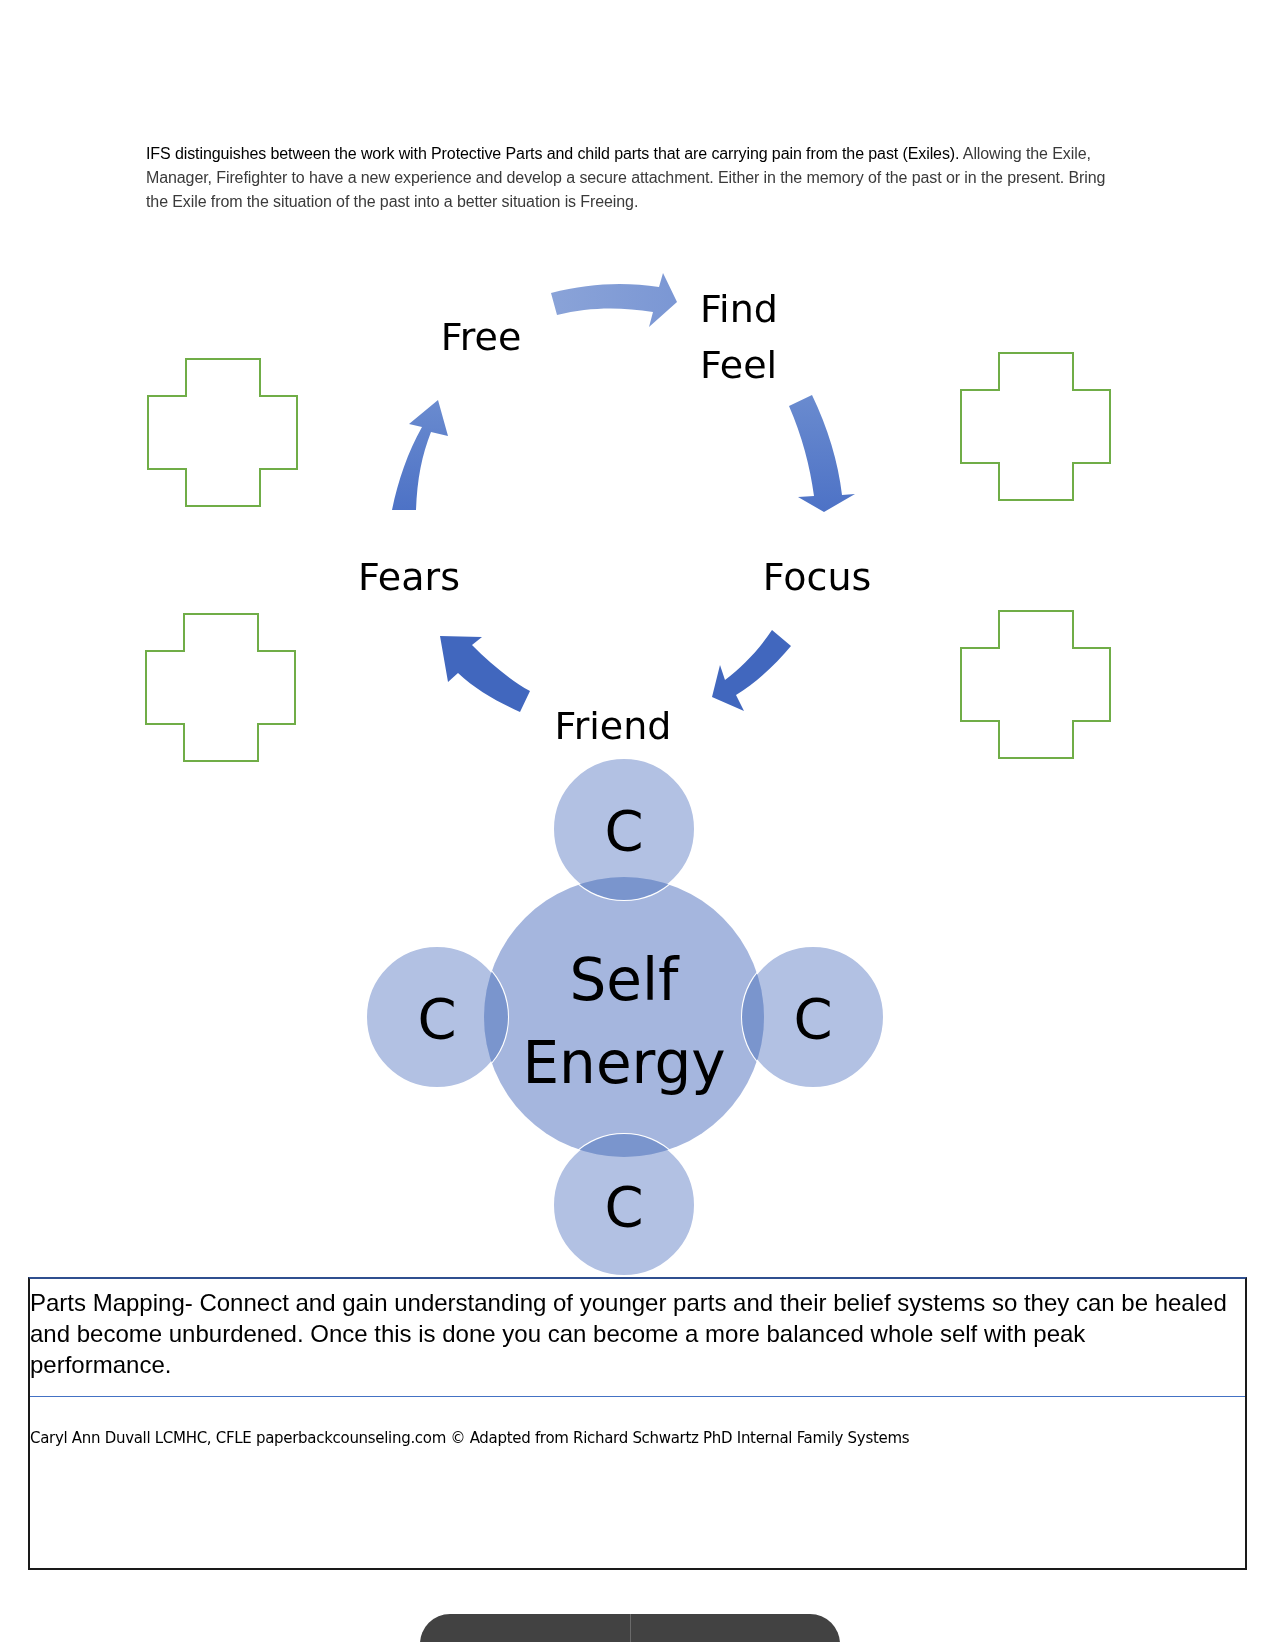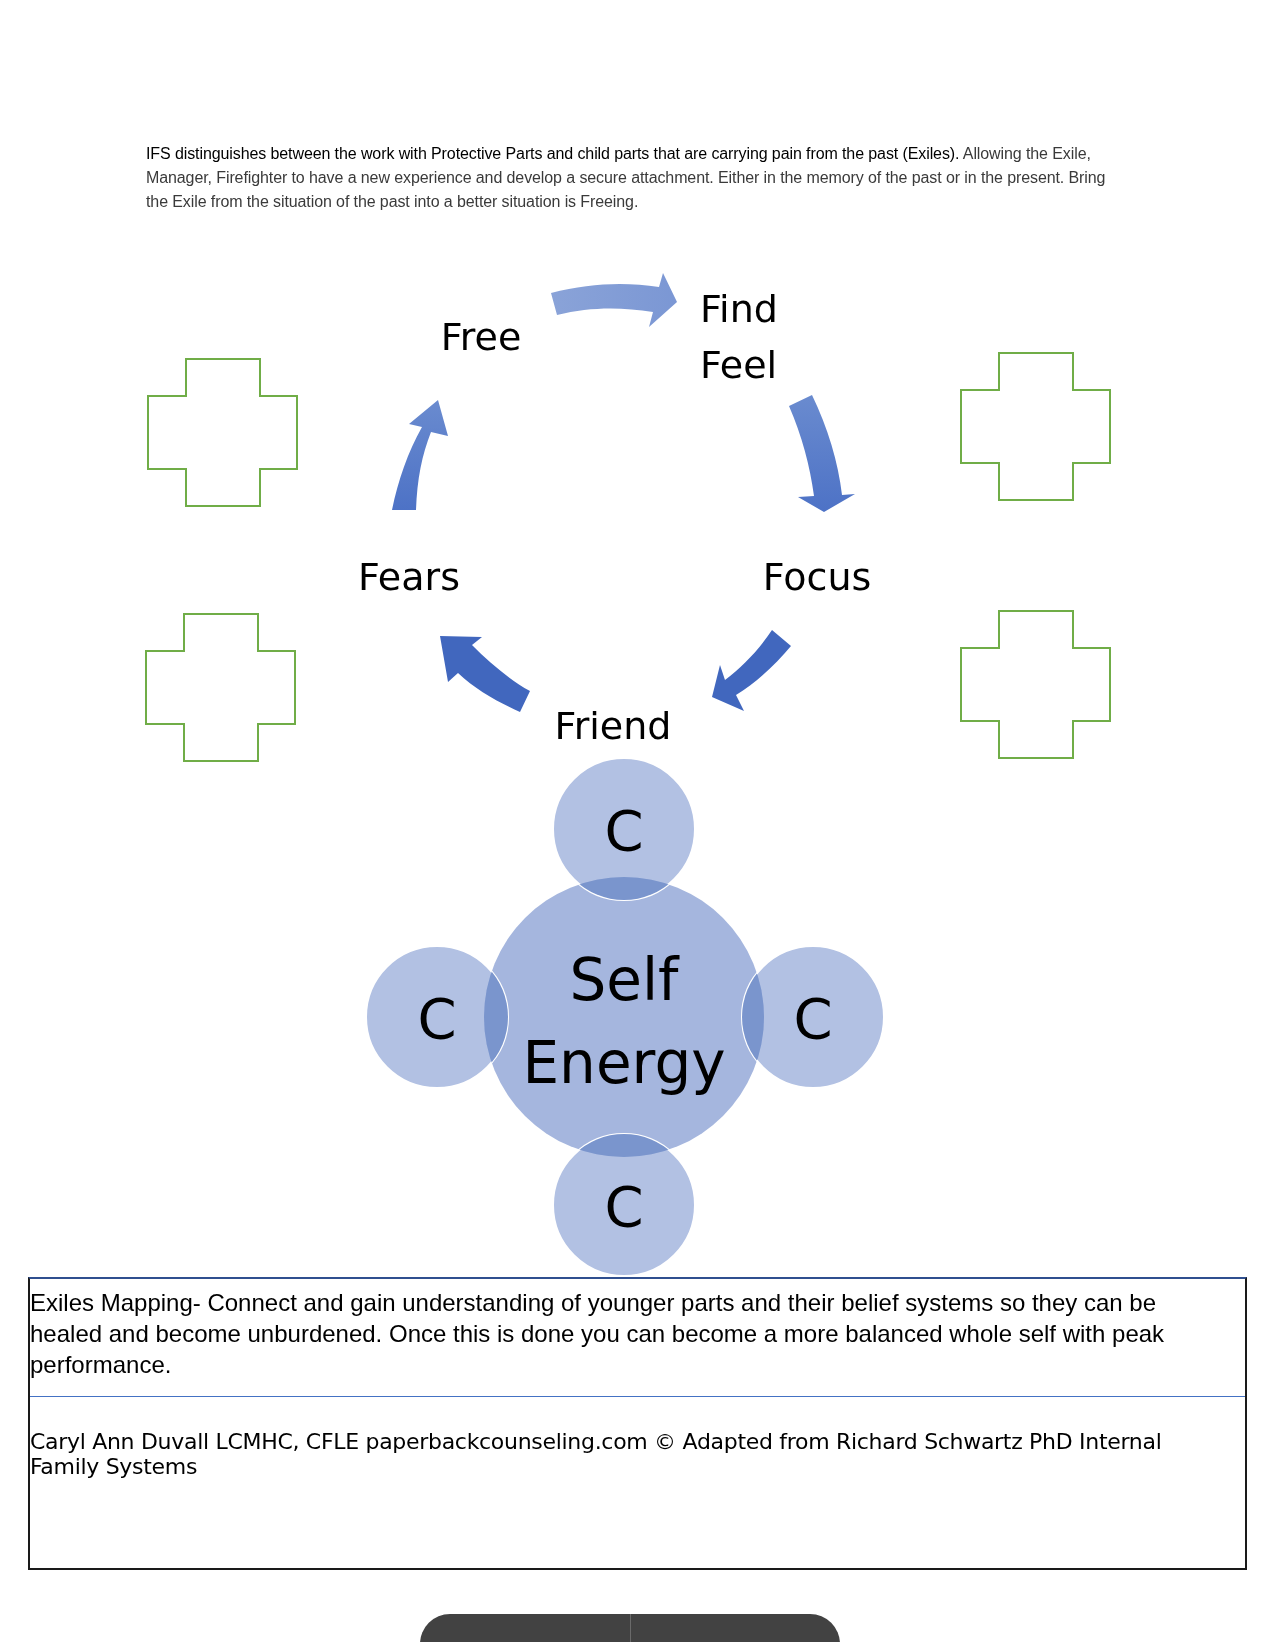--- a/index.html
+++ b/index.html
@@ -23,21 +23,21 @@
   .bottom-box .desc {
     position: absolute; left: 0; top: 8px; width: 1200px;
     font-size: 24px; line-height: 31px; color: #000000;
   }
   .bottom-box .sep {
     position: absolute; left: 0; right: 0; top: 117px; height: 0;
     border-top: 1.5px solid #4472c4;
   }
   .bottom-box .credit {
     position: absolute; left: 0; top: 150px; width: 1200px;
-    font-family: "DejaVu Sans", sans-serif; font-size: 22px; color: #000000;
+    font-family: "DejaVu Sans", sans-serif; font-size: 15px; color: #000000;
     letter-spacing: -0.3px;
   }
   .toolbar {
     position: absolute; left: 420px; top: 1614px; width: 420px; height: 60px;
     background: #424242; border-radius: 30px; display: flex; overflow: hidden;
   }
   .toolbar .half { flex: 1; height: 100%; }
   .toolbar .half + .half { border-left: 1px solid #6a6a6a; }
 </style>
 </head>
@@ -100,21 +100,21 @@
     <text class="node-label" x="624" y="1000" font-size="58" text-anchor="middle">Self</text>
     <text class="node-label" x="624" y="1083" font-size="58" text-anchor="middle">Energy</text>
     <text class="node-label" x="624" y="850" font-size="56" text-anchor="middle">C</text>
     <text class="node-label" x="437" y="1038" font-size="56" text-anchor="middle">C</text>
     <text class="node-label" x="813" y="1038" font-size="56" text-anchor="middle">C</text>
     <text class="node-label" x="624" y="1226" font-size="56" text-anchor="middle">C</text>
   </g>
 </svg>
 
 <div class="bottom-box">
-  <div class="desc">Exiles Mapping- Connect and gain understanding of younger parts and their belief systems so they can be healed and become unburdened. Once this is done you can become a more balanced whole self with peak performance.</div>
+  <div class="desc">Parts Mapping- Connect and gain understanding of younger parts and their belief systems so they can be healed and become unburdened. Once this is done you can become a more balanced whole self with peak performance.</div>
   <div class="sep"></div>
   <div class="credit">Caryl Ann Duvall LCMHC, CFLE paperbackcounseling.com © Adapted from Richard Schwartz PhD Internal Family Systems</div>
 </div>
 
 <div class="toolbar">
   <div class="half"></div>
   <div class="half"></div>
 </div>
 
 </body></html>

